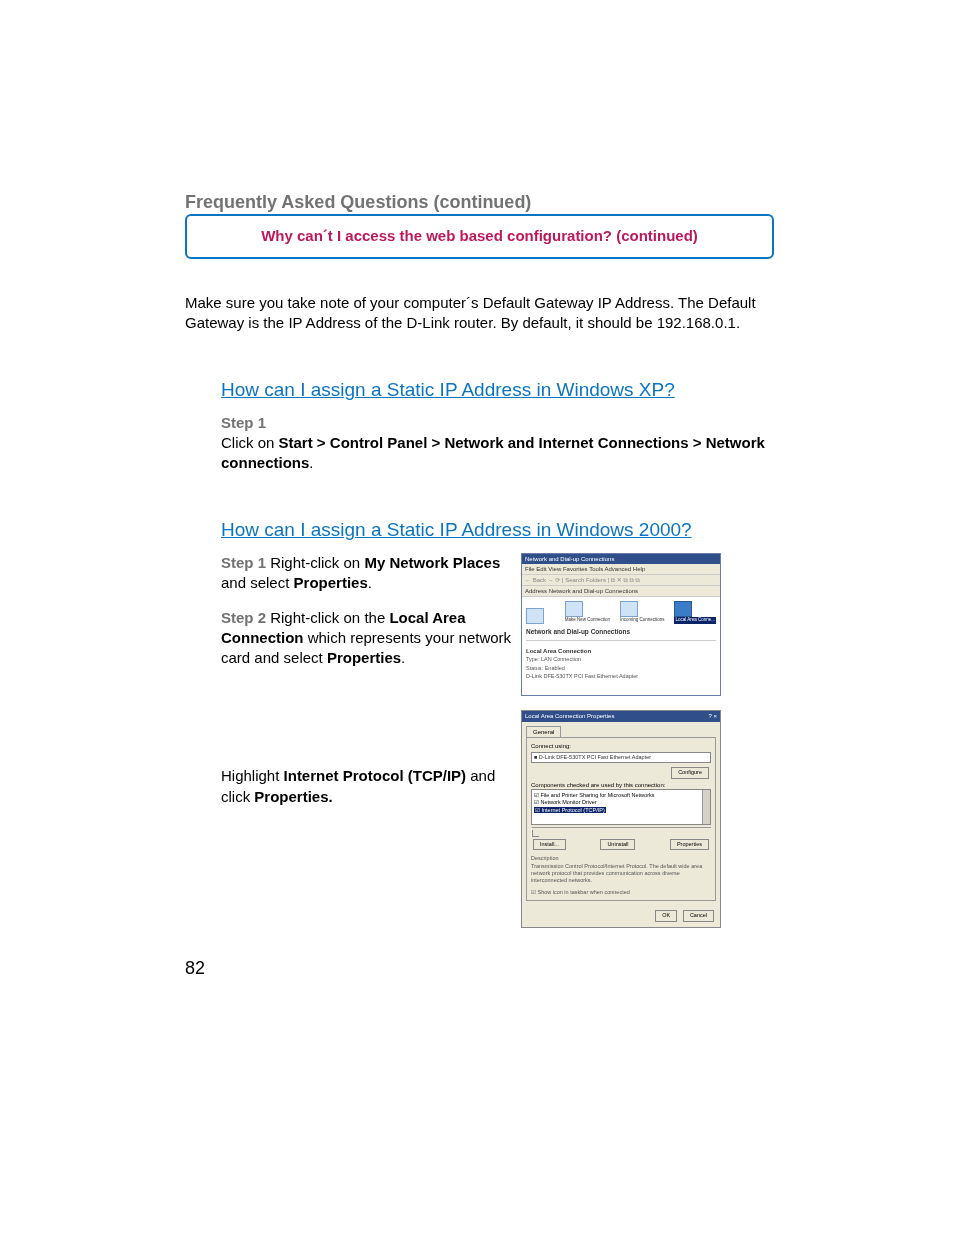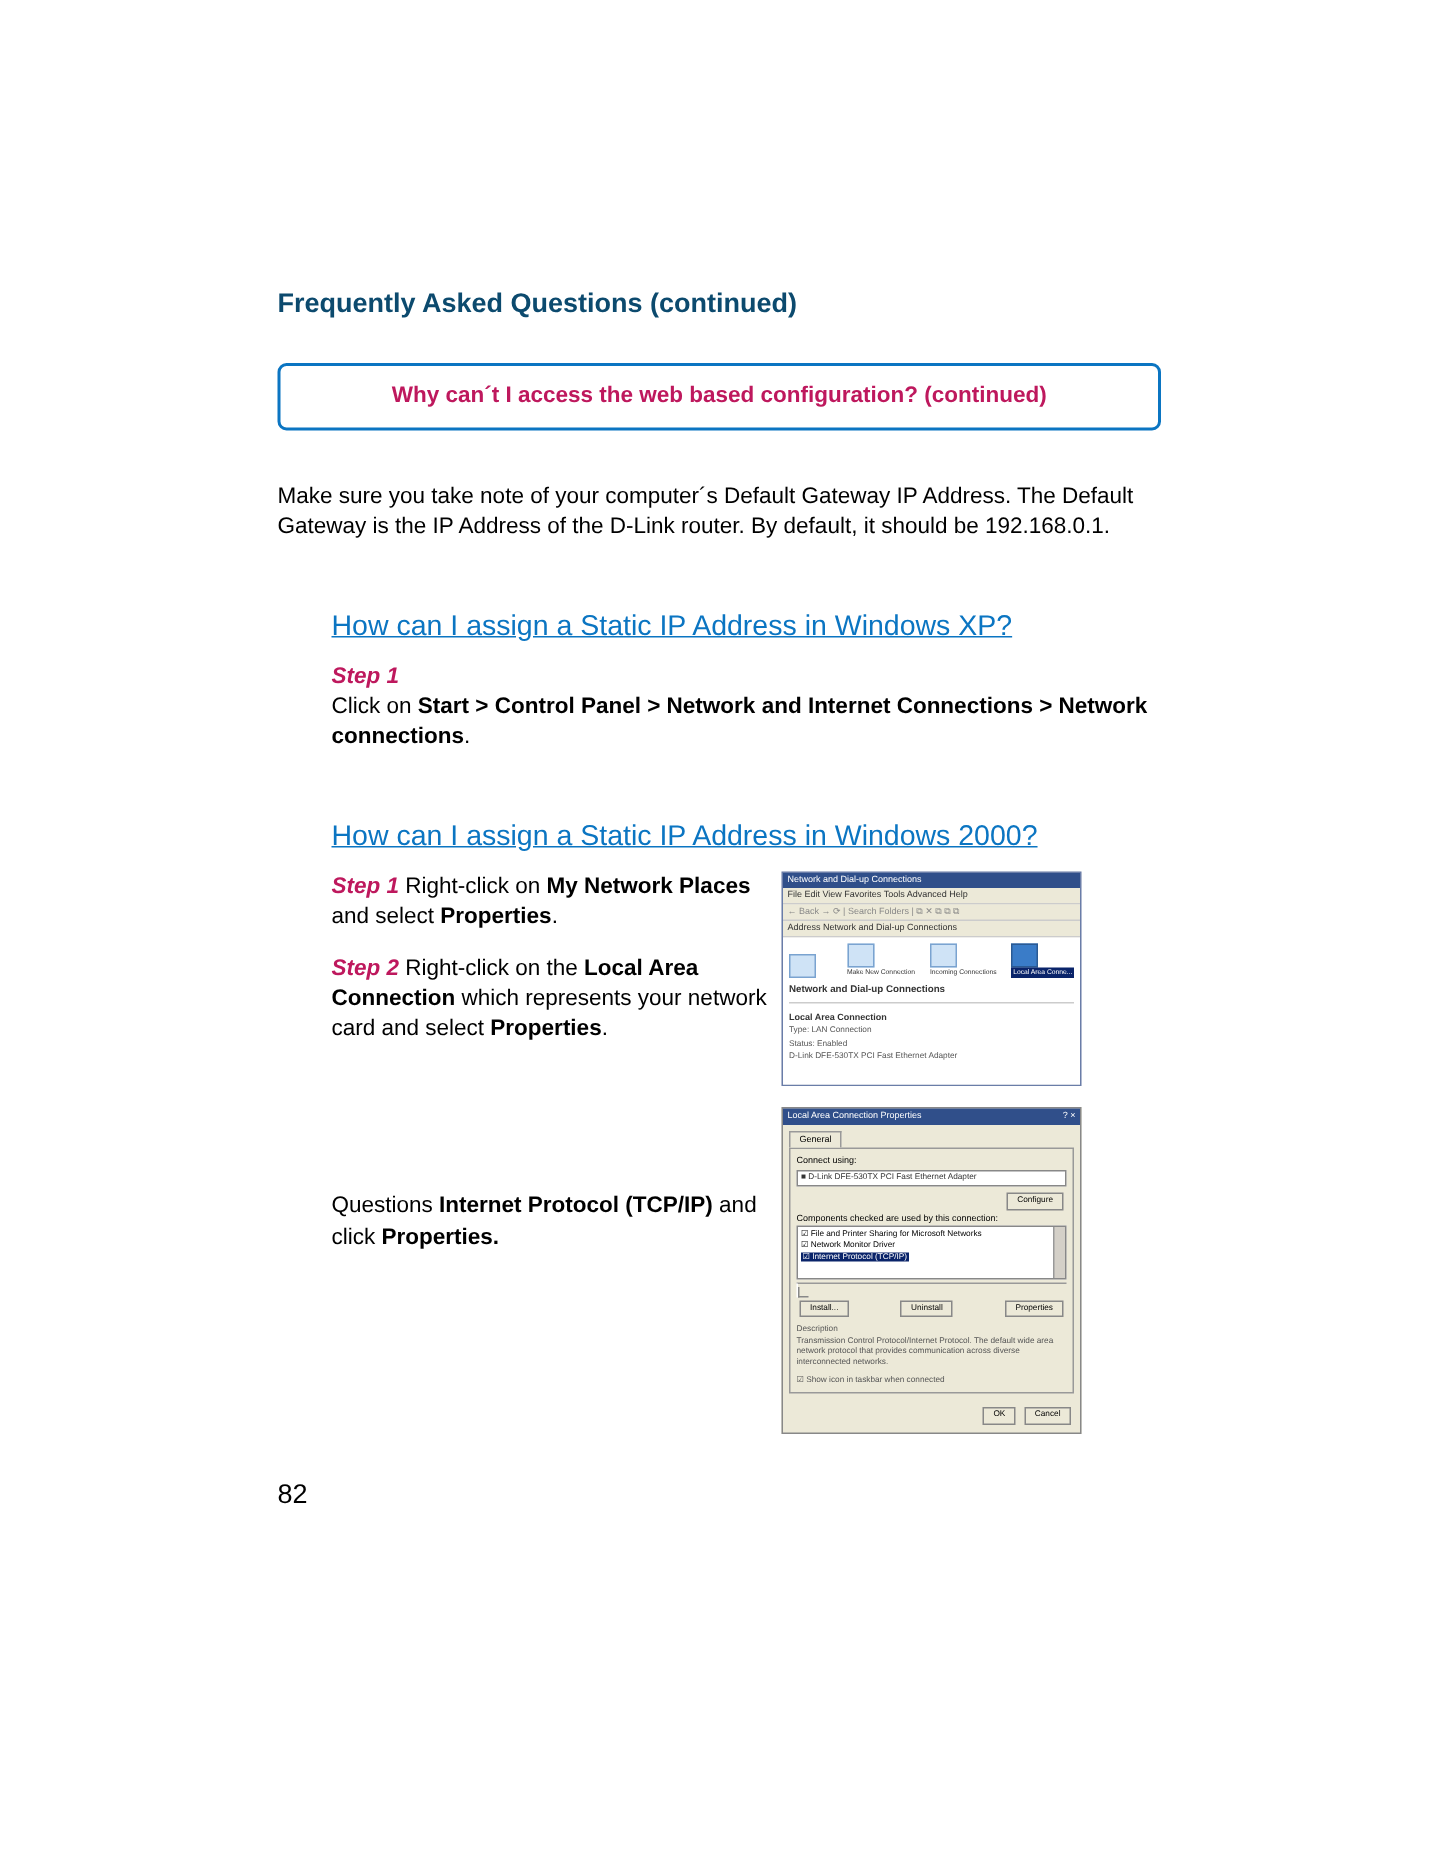--- a/index.html
+++ b/index.html
@@ -9,24 +9,23 @@
     font-family: Arial, Helvetica, sans-serif;
     width: 954px;
   }
   .page {
     padding: 190px 180px 100px 185px;
     color: #000;
     font-size: 15px;
     line-height: 1.35;
   }
   .faq-title {
-    color: #0c4a6e;
+    color: #737373;
     font-weight: bold;
     font-size: 18px;
-    margin-bottom: 28px;
   }
   .callout {
     border: 2px solid #0b75c2;
     border-radius: 6px;
     padding: 10px 14px;
     text-align: center;
     color: #be185d;
     font-weight: bold;
     font-size: 15px;
     margin-bottom: 34px;
@@ -214,23 +213,22 @@
   .ss2-footer {
     text-align:right;
     padding:3px 4px;
   }
   .page-number {
     text-align:left;
     font-size:18px;
     margin-top:28px;
   }
   .step-blue {
-    color:#be185d;
+    color:#737373;
     font-weight:bold;
-    font-style:italic;
   }
   .gap { height:28px; }
 </style>
 </head>
 <body>
 
 <div class="page">
 
   <div class="faq-title">Frequently Asked Questions (continued)</div>
 
@@ -258,21 +256,21 @@
       </p>
       <p class="para">
         <span class="step-blue">Step 2</span><span> Right-click on the </span><span class="bold">Local Area Connection</span><span> which represents your network card and select </span><span class="bold">Properties</span><span>.</span>
       </p>
 
       <div class="gap"></div>
       <div class="gap"></div>
       <div class="gap"></div>
 
       <p class="para">
-        <span>Questions </span><span class="bold">Internet Protocol (TCP/IP)</span><span> and click </span><span class="bold">Properties.</span>
+        <span>Highlight </span><span class="bold">Internet Protocol (TCP/IP)</span><span> and click </span><span class="bold">Properties.</span>
       </p>
     </div>
 
     <div class="col-right">
 
       <div class="screenshot">
         <div class="ss-titlebar">Network and Dial-up Connections</div>
         <div class="ss-menubar">File   Edit   View   Favorites   Tools   Advanced   Help</div>
         <div class="ss-toolbar">← Back  →  ⟳  |  Search   Folders   |  ⧉  ✕  ⧉  ⧉  ⧉</div>
         <div class="ss-address">Address  Network and Dial-up Connections</div>

